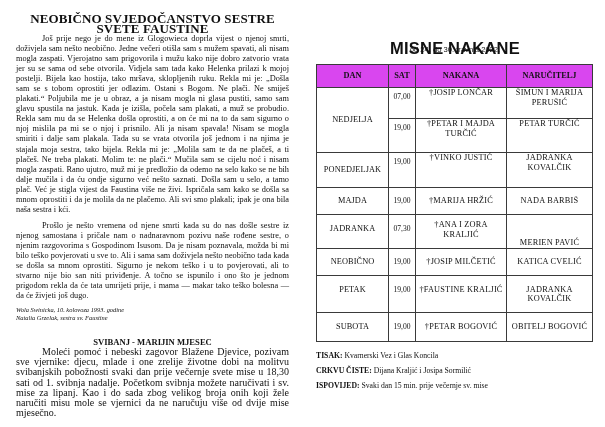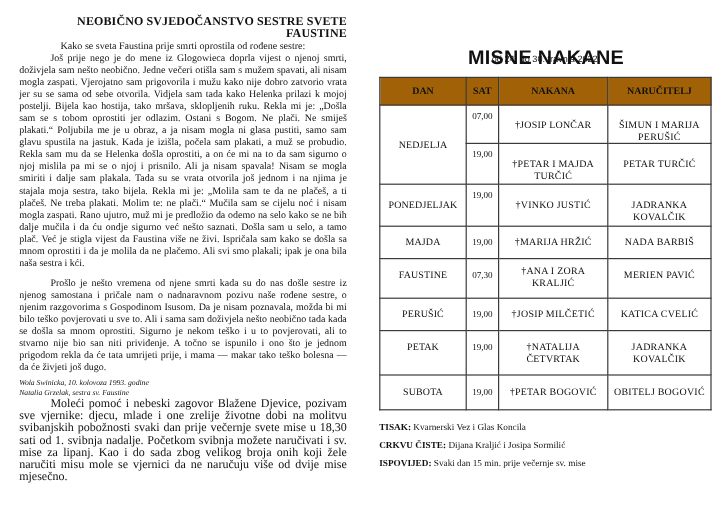--- a/index.html
+++ b/index.html
@@ -1,58 +1,58 @@
 <!DOCTYPE html>
 <html><head>
 <meta charset="utf-8">
 <style>
   html, body { margin: 0; padding: 0; background: #ffffff; }
   body { width: 605px; height: 427px; position: relative; overflow: hidden; color: #111; }
 
   
   #left { position: absolute; left: 16px; top: 14px; width: 273px; font-family: "Liberation Serif", serif; }
-  .art-title { text-align: right; font-weight: bold; font-size: 10px; line-height: 10px; letter-spacing: 0.1px; margin: 0; }
+  .art-title { text-align: center; font-weight: bold; font-size: 13px; line-height: 10px; letter-spacing: 0.1px; margin: 0; }
   .art-sub { text-align: center; font-size: 8.4px; line-height: 10px; margin: 0; }
   .art-body p { margin: 0; font-size: 8.3px; line-height: 10.05px; text-align: justify; text-indent: 26px; }
   .art-body p.gap { margin-top: 6px; }
   .sig { margin-top: 5px; font-style: italic; font-size: 6.4px; line-height: 8px; }
   .sig div { margin: 0; }
   .sec2-title { text-align: center; font-weight: bold; font-size: 8.6px; line-height: 10px; margin-top: 15px; }
   .sec2-body p { margin: 0; font-size: 10px; line-height: 10.1px; text-align: justify; text-indent: 26px; }
 
   
   #right { position: absolute; left: 305px; top: 0; width: 300px; }
   .misne-title { position: absolute; left: 0; width: 300px; top: 23px; text-align: center; font-family: "Liberation Sans", sans-serif; font-weight: bold; font-size: 16.5px; line-height: 18px; letter-spacing: 0.2px; margin-top: 16px; }
   .misne-sub { position: absolute; left: 0; width: 300px; top: 45px; text-align: center; font-family: "Liberation Sans", sans-serif; font-weight: normal; font-size: 7.6px; line-height: 9px; }
 
   table.nakane { position: absolute; left: 11px; top: 64px; width: 276px; border-collapse: collapse; font-family: "Liberation Serif", serif; table-layout: fixed; }
   table.nakane td, table.nakane th { border: 1px solid #3a3a3a; text-align: center; vertical-align: middle; padding: 0 2px; font-size: 8.3px; line-height: 9.5px; color: #111; }
-  table.nakane th { background: #a16207; font-weight: bold; height: 22px; font-size: 8.3px; }
+  table.nakane th { background: #d946ef; font-weight: bold; height: 22px; font-size: 8.3px; }
   table.nakane td.sat { vertical-align: top; padding-top: 4px; font-size: 7.6px; }
-  table.nakane td.nak, table.nakane td.nar { vertical-align: top; padding-top: 12px; letter-spacing: 0.2px; }
+  table.nakane td.nak, table.nakane td.nar { vertical-align: top; padding-top: 0; letter-spacing: 0.2px; }
   table.nakane td.dan { letter-spacing: 0.1px; }
   table.nakane { border: 1.5px solid #222; }
 
   .info { position: absolute; left: 11px; font-family: "Liberation Serif", serif; font-size: 7.7px; line-height: 9px; white-space: nowrap; }
   .info b { font-weight: bold; }
 </style>
 </head>
 <body>
 
 <div id="left">
   <p class="art-title">NEOBIČNO SVJEDOČANSTVO SESTRE SVETE FAUSTINE</p>
-  <p class="art-sub">Kako se sveta Faustina prije smrti oprostila od rođene sestre:</p>
   <div class="art-body" style="margin-top:0;">
     <p>Još prije nego je do mene iz Glogowieca doprla vijest o njenoj smrti, doživjela sam nešto neobično. Jedne večeri otišla sam s mužem spavati, ali nisam mogla zaspati. Vjerojatno sam prigovorila i mužu kako nije dobro zatvorio vrata jer su se sama od sebe otvorila. Vidjela sam tada kako Helenka prilazi k mojoj postelji. Bijela kao hostija, tako mršava, sklopljenih ruku. Rekla mi je: „Došla sam se s tobom oprostiti jer odlazim. Ostani s Bogom. Ne plači. Ne smiješ plakati.“ Poljubila me je u obraz, a ja nisam mogla ni glasa pustiti, samo sam glavu spustila na jastuk. Kada je izišla, počela sam plakati, a muž se probudio. Rekla sam mu da se Helenka došla oprostiti, a on će mi na to da sam sigurno o njoj mislila pa mi se o njoj i prisnilo. Ali ja nisam spavala! Nisam se mogla smiriti i dalje sam plakala. Tada su se vrata otvorila još jednom i na njima je stajala moja sestra, tako bijela. Rekla mi je: „Molila sam te da ne plačeš, a ti plačeš. Ne treba plakati. Molim te: ne plači.“ Mučila sam se cijelu noć i nisam mogla zaspati. Rano ujutro, muž mi je predložio da odemo na selo kako se ne bih dalje mučila i da ću ondje sigurno već nešto saznati. Došla sam u selo, a tamo plač. Već je stigla vijest da Faustina više ne živi. Ispričala sam kako se došla sa mnom oprostiti i da je molila da ne plačemo. Ali svi smo plakali; ipak je ona bila naša sestra i kći.</p>
     <p class="gap">Prošlo je nešto vremena od njene smrti kada su do nas došle sestre iz njenog samostana i pričale nam o nadnaravnom pozivu naše rođene sestre, o njenim razgovorima s Gospodinom Isusom. Da je nisam poznavala, možda bi mi bilo teško povjerovati u sve to. Ali i sama sam doživjela nešto neobično tada kada se došla sa mnom oprostiti. Sigurno je nekom teško i u to povjerovati, ali to stvarno nije bio san niti priviđenje. A točno se ispunilo i ono što je jednom prigodom rekla da će tata umrijeti prije, i mama — makar tako teško bolesna — da će živjeti još dugo.</p>
   </div>
   <div class="sig">
     <div>Wola Swinicka, 10. kolovoza 1993. godine</div>
     <div>Natalia Grzelak, sestra sv. Faustine</div>
   </div>
+  <div class="sec2-title">SVIBANJ - MARIJIN MJESEC</div>
   <div class="sec2-body">
     <p>Moleći pomoć i nebeski zagovor Blažene Djevice, pozivam sve vjernike: djecu, mlade i one zrelije životne dobi na molitvu svibanjskih pobožnosti svaki dan prije večernje svete mise u 18,30 sati od 1. svibnja nadalje. Početkom svibnja možete naručivati i sv. mise za lipanj. Kao i do sada zbog velikog broja onih koji žele naručiti misu mole se vjernici da ne naručuju više od dvije mise mjesečno.</p>
   </div>
 </div>
 
 <div id="right">
   <div class="misne-title">MISNE NAKANE</div>
   <div class="misne-sub">od 24. do 30. travnja 2022.</div>
 
   <table class="nakane">
@@ -88,35 +88,35 @@
         <td class="nak">†VINKO JUSTIĆ</td>
         <td class="nar">JADRANKA KOVALČIK</td>
       </tr>
       <tr style="height:27px">
         <td class="dan">MAJDA</td>
         <td class="sat" style="vertical-align:middle;padding-top:0">19,00</td>
         <td class="nak" style="vertical-align:middle;padding-top:0">†MARIJA HRŽIĆ</td>
         <td class="nar" style="vertical-align:middle;padding-top:0">NADA BARBIŠ</td>
       </tr>
       <tr style="height:33px">
-        <td class="dan" style="vertical-align:top;padding-top:9px">FAUSTINE</td>
+        <td class="dan" style="vertical-align:top;padding-top:9px">JADRANKA</td>
         <td class="sat" style="padding-top:9px">07,30</td>
         <td class="nak" style="padding-top:5px">†ANA I ZORA KRALJIĆ</td>
-        <td class="nar" style="padding-top:9px">MERIEN PAVIĆ</td>
+        <td class="nar" style="padding-top:23px">MERIEN PAVIĆ</td>
       </tr>
       <tr style="height:27px">
-        <td class="dan">PERUŠIĆ</td>
+        <td class="dan">NEOBIČNO</td>
         <td class="sat" style="vertical-align:middle;padding-top:0">19,00</td>
         <td class="nak" style="vertical-align:middle;padding-top:0">†JOSIP MILČETIĆ</td>
         <td class="nar" style="vertical-align:middle;padding-top:0">KATICA CVELIĆ</td>
       </tr>
       <tr style="height:37px">
         <td class="dan" style="vertical-align:top;padding-top:9px">PETAK</td>
         <td class="sat" style="padding-top:9px">19,00</td>
-        <td class="nak" style="padding-top:9px">†NATALIJA ČETVRTAK</td>
+        <td class="nak" style="padding-top:9px">†FAUSTINE KRALJIĆ</td>
         <td class="nar" style="padding-top:9px">JADRANKA KOVALČIK</td>
       </tr>
       <tr style="height:29px">
         <td class="dan">SUBOTA</td>
         <td class="sat" style="vertical-align:middle;padding-top:0">19,00</td>
         <td class="nak" style="vertical-align:middle;padding-top:0">†PETAR BOGOVIĆ</td>
         <td class="nar" style="vertical-align:middle;padding-top:0">OBITELJ BOGOVIĆ</td>
       </tr>
     </tbody>
   </table>

